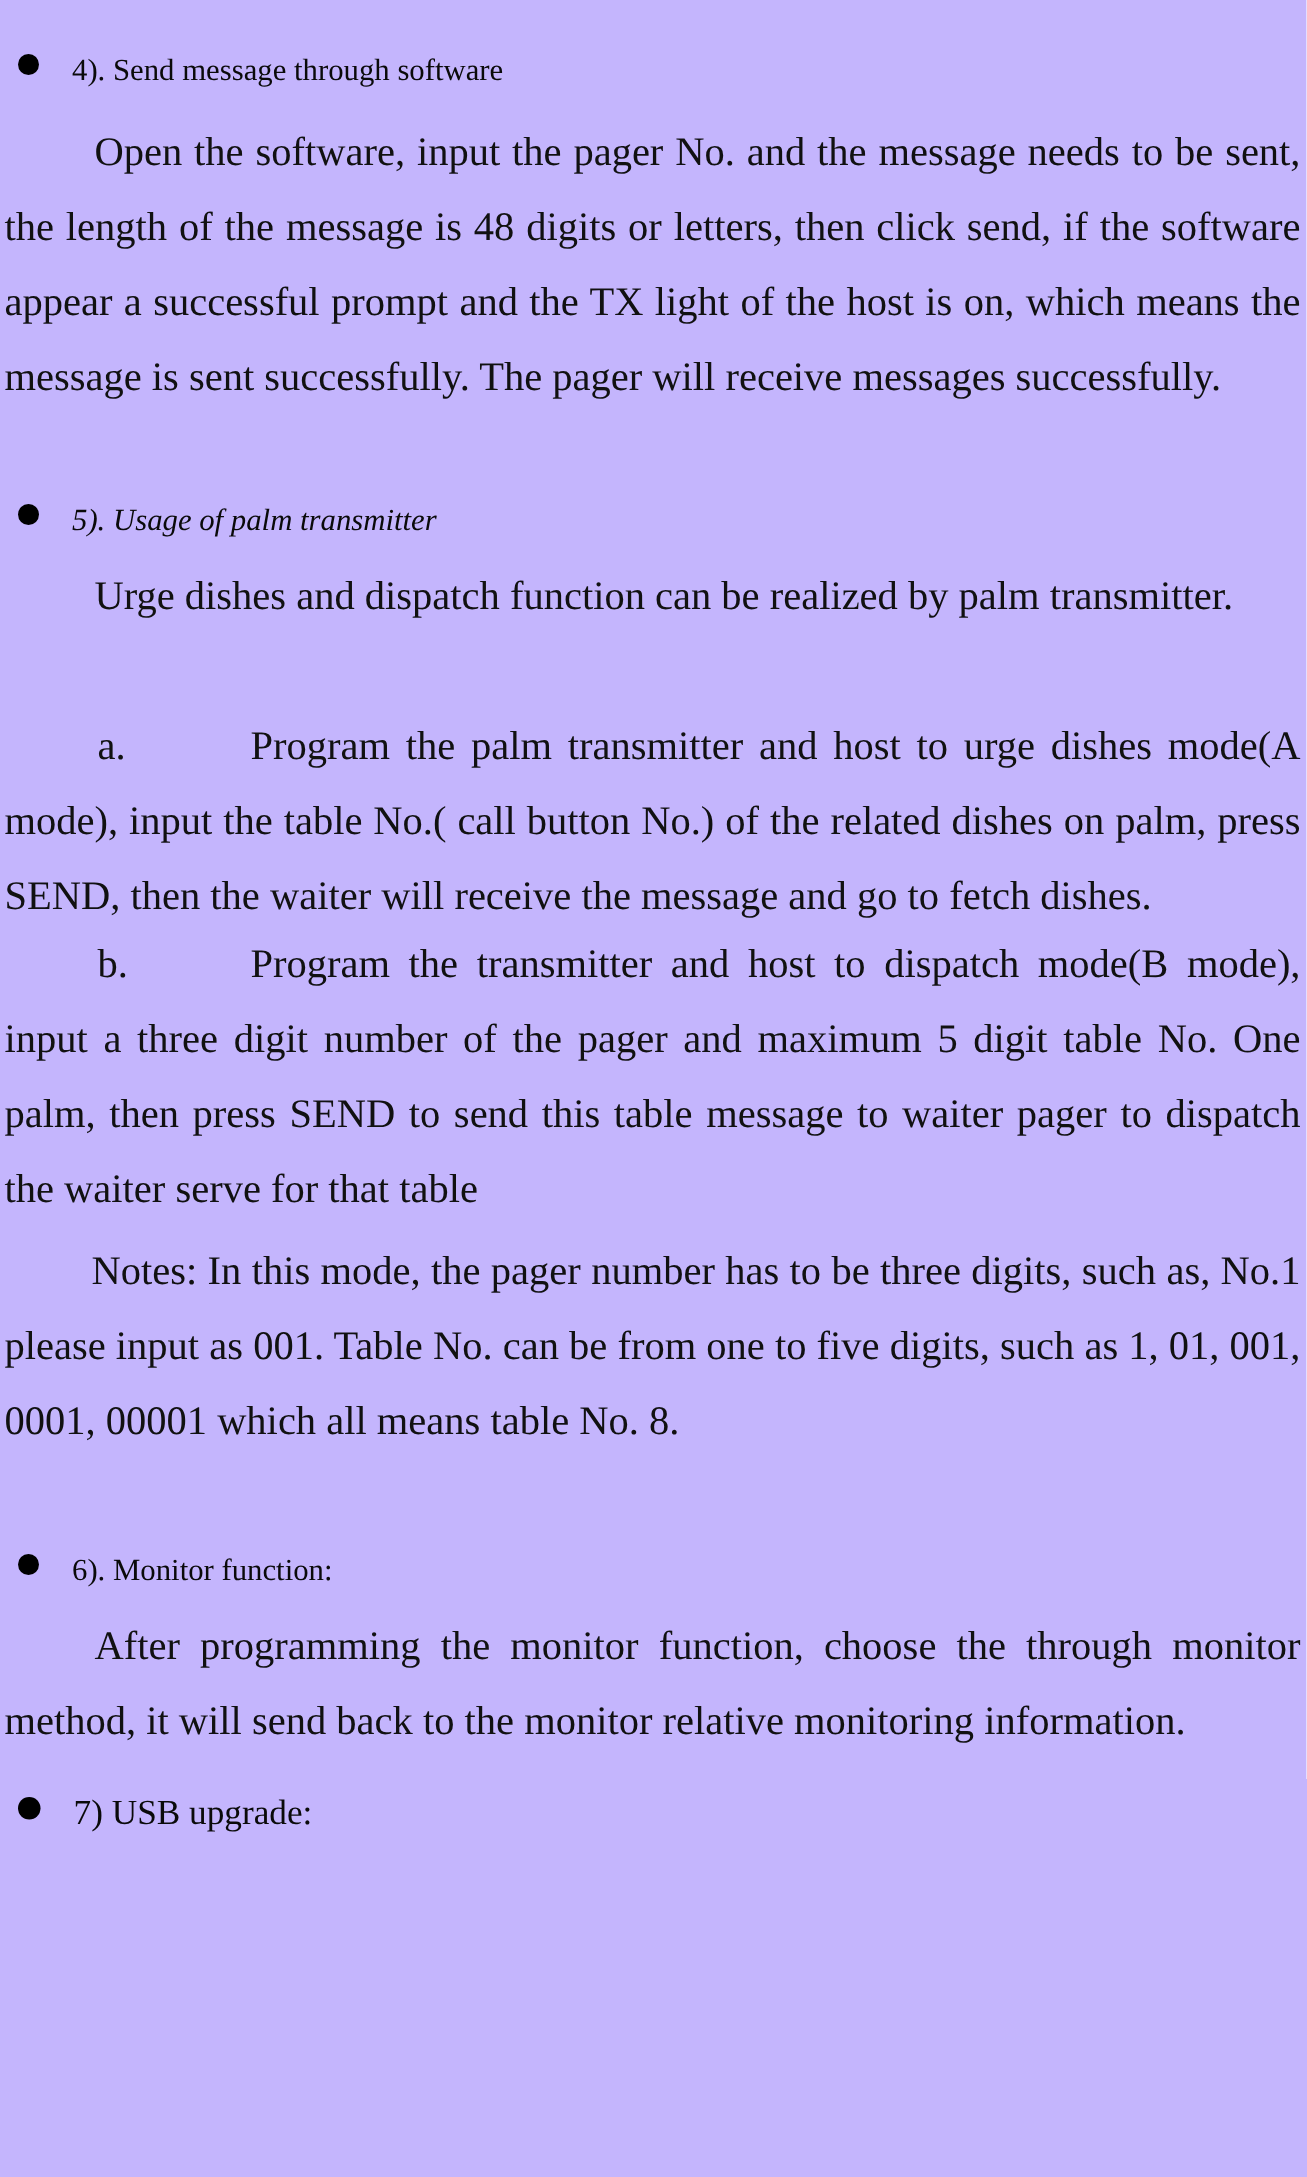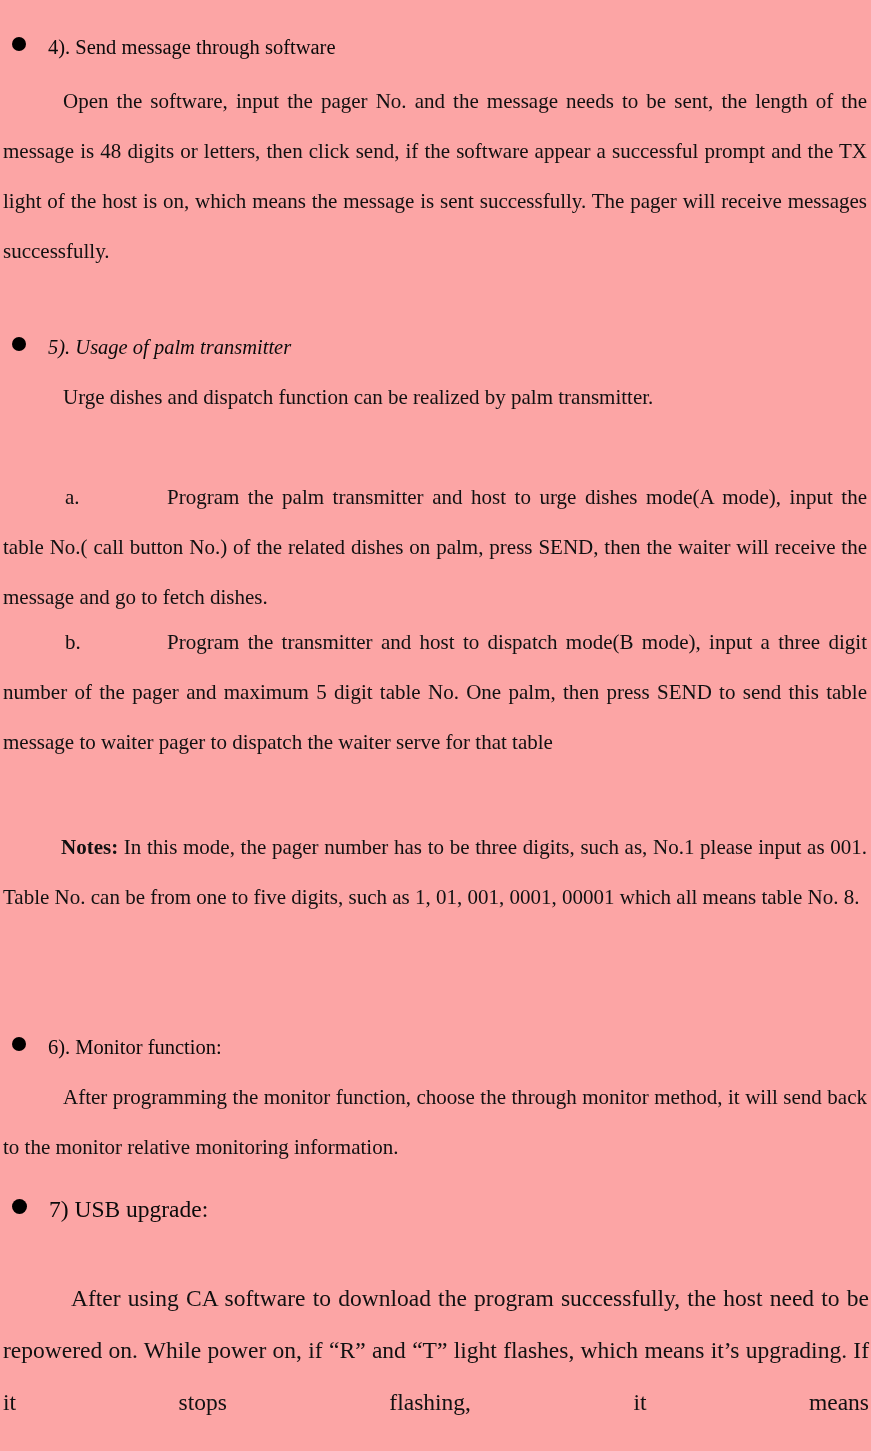--- a/index.html
+++ b/index.html
@@ -5,36 +5,36 @@
 <style>
   html, body {
     margin: 0;
     padding: 0;
     background: #ffffff;
   }
   .page {
     position: relative;
     width: 871px;
     height: 1451px;
-    background: #fca5a5;
+    background: #c4b5fd;
     overflow: hidden;
     font-family: "Liberation Serif", "DejaVu Serif", serif;
     color: #0a0a0a;
   }
 
   
   .block {
     position: absolute;
     left: 3px;
     width: 864px;
     box-sizing: border-box;
   }
 
   .para {
-    font-size: 21px;
+    font-size: 27px;
     line-height: 50px;
     text-align: justify;
     text-justify: inter-word;
     color: #111111;
     -webkit-font-smoothing: none;
   }
   .para.last-flush {
     text-align-last: left;
   }
   .para.justify-all {
@@ -77,21 +77,21 @@
 
   .sub-letter-para {
     text-indent: 0;
   }
   .sub-letter-para .lead {
     display: inline-block;
     width: 102px;
     margin-left: 62px;
   }
 
-  .notes-lead { font-weight: bold; }
+  .notes-lead { font-weight: normal; }
 </style>
 </head>
 <body>
 
 <div class="page">
 
   <div class="bullet-line" style="top:22px;">
     <span class="bullet-dot"></span>
     <span class="bullet-label">4). Send message through software</span>
   </div>
@@ -122,15 +122,14 @@
     <span class="bullet-label">6). Monitor function:</span>
   </div>
 
   <div class="block para indent-para last-flush" style="top:1072px;">After programming the monitor function, choose the through monitor method, it will send back to the monitor relative monitoring information.</div>
 
   <div class="bullet-line big" style="top:1184px;">
     <span class="bullet-dot"></span>
     <span class="bullet-label">7) USB upgrade:</span>
   </div>
 
-  <div class="block para big justify-all" style="top:1272px; text-indent:68px; width:866px;">After using CA software to download the program successfully, the host need to be repowered on. While power on, if “R” and “T” light flashes, which means it’s upgrading. If it stops flashing, it means</div>
 
 </div>
 
 </body></html>

